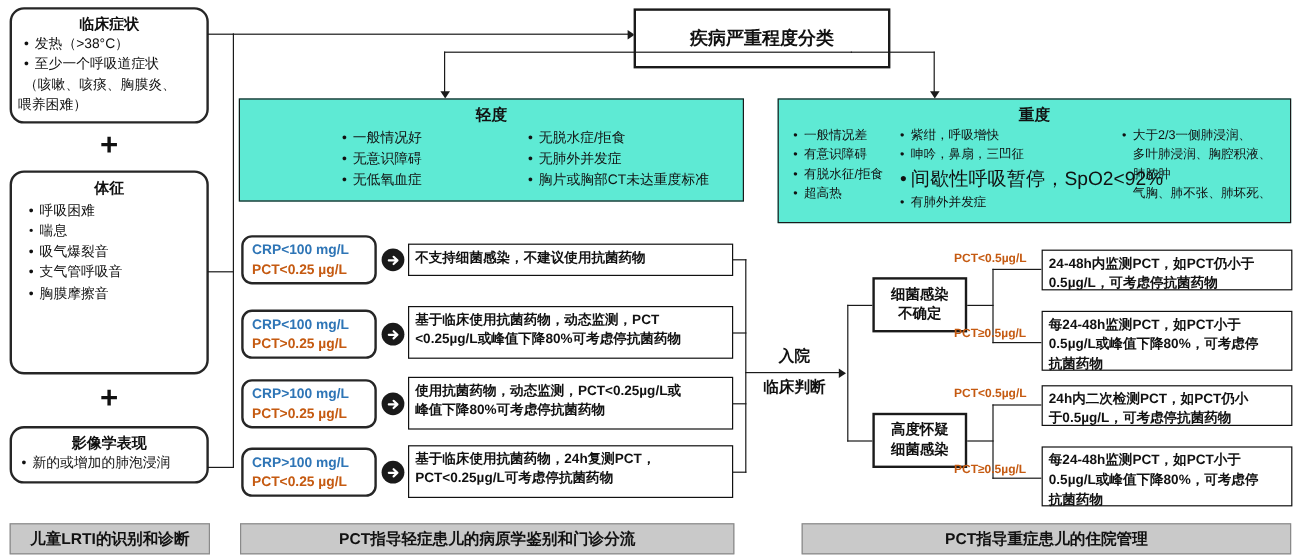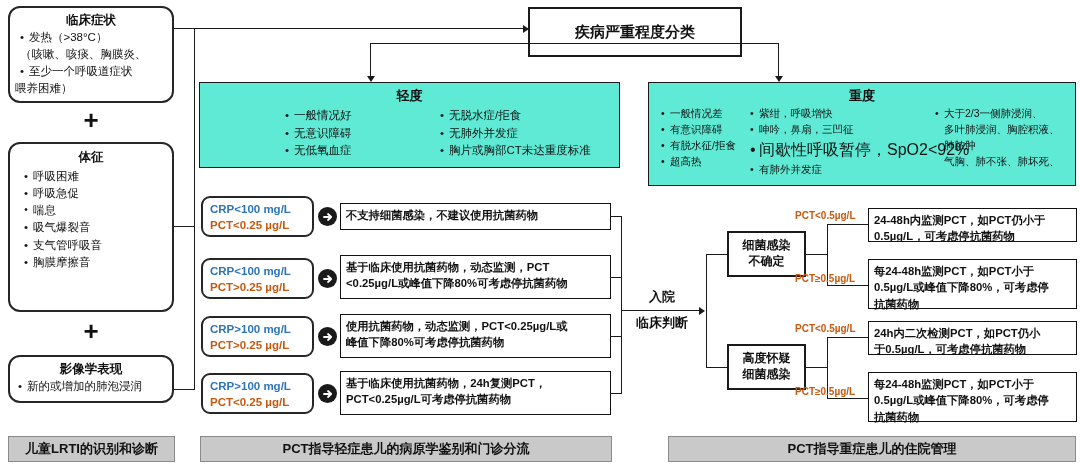--- a/index.html
+++ b/index.html
@@ -146,33 +146,32 @@
 </head>
 <body>
 
 <div id="canvas">
 
   <div class="abs rbox" style="left:8px;top:6px;width:166px;height:97px;padding:5px 4px 0 4px;">
     <div class="boxtitle">临床症状</div>
     <div class="li" style="padding-left:6px;">
       <span class="bullet">•</span><span>发热（&gt;38°C）</span>
     </div>
-    <div class="li" style="padding-left:6px;">（咳嗽、咳痰、胸膜炎、</div>
     <div class="li" style="padding-left:6px;">
       <span class="bullet">•</span><span>至少一个呼吸道症状</span>
     </div>
+    <div class="li" style="padding-left:6px;">（咳嗽、咳痰、胸膜炎、</div>
     <div class="li" style="padding-left:1px;">喂养困难）</div>
   </div>
 
   <div class="abs plus" style="left:8px;top:107px;width:166px;">+</div>
 
   <div class="abs rbox" style="left:8px;top:142px;width:166px;height:170px;padding:6px 4px 0 4px;">
     <div class="boxtitle" style="margin-bottom:2px;">体征</div>
     <div class="li" style="padding-left:10px;"><span class="bullet">•</span><span>呼吸困难</span></div>
-    <div class="li" style="padding-left:10px;"><span class="bullet">•</span><span>呼吸急促</span></div>
     <div class="li" style="padding-left:10px;font-family:Liberation Serif, serif;"><span class="bullet">•</span><span>喘息</span></div>
     <div class="li" style="padding-left:10px;"><span class="bullet">•</span><span>吸气爆裂音</span></div>
     <div class="li" style="padding-left:10px;"><span class="bullet">•</span><span>支气管呼吸音</span></div>
     <div class="li" style="padding-left:10px;"><span class="bullet">•</span><span>胸膜摩擦音</span></div>
   </div>
 
   <div class="abs plus" style="left:8px;top:318px;width:166px;">+</div>
 
   <div class="abs rbox" style="left:8px;top:355px;width:166px;height:48px;padding:5px 4px 0 4px;">
     <div class="boxtitle">影像学表现</div>

